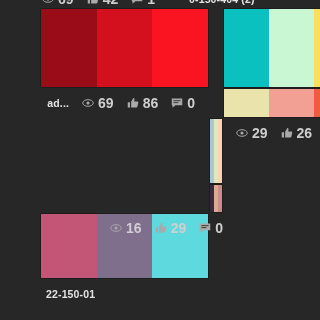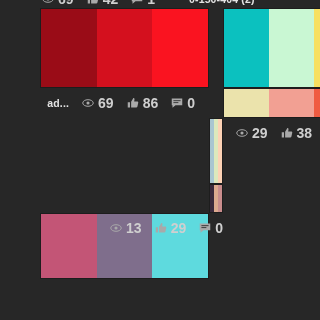--- a/index.html
+++ b/index.html
@@ -220,21 +220,21 @@
         </span>
         <span class="stat-num">29</span>
       </span>
       <span class="stat">
         <span class="stat-ico">
           <svg width="12" height="12" viewBox="0 0 16 16">
               <rect x="1" y="7" width="3" height="7" fill="currentColor"></rect>
               <path d="M5.5 14V6.3l3-5.1c1.1 0 1.7.8 1.5 1.9L9.6 6h4.1c.9 0 1.5.8 1.3 1.7l-1.1 5c-.15.8-.8 1.3-1.6 1.3z" fill="currentColor"></path>
             </svg>
         </span>
-        <span class="stat-num">38</span>
+        <span class="stat-num">26</span>
       </span>
       <span class="stat">
         <span class="stat-ico">
           <svg width="12" height="12" viewBox="0 0 16 16">
               <path d="M1 2h14v9H6l-4 3.2V11H1z" fill="currentColor"></path>
               <rect x="3.2" y="4.4" width="9.6" height="1.1" fill="#272727"></rect>
               <rect x="3.2" y="7" width="6.6" height="1.1" fill="#272727"></rect>
             </svg>
         </span>
         <span class="stat-num">0</span>
@@ -262,21 +262,21 @@
   <div class="card-meta">
     <div class="meta-left">
       <span class="title-text"></span>
       <span class="stat">
         <span class="stat-ico">
           <svg width="12" height="12" viewBox="0 0 16 16">
               <ellipse cx="8" cy="8" rx="7" ry="4.4" fill="none" stroke="currentColor" stroke-width="1.3"></ellipse>
               <circle cx="8" cy="8" r="2.1" fill="currentColor"></circle>
             </svg>
         </span>
-        <span class="stat-num">13</span>
+        <span class="stat-num">16</span>
       </span>
       <span class="stat">
         <span class="stat-ico">
           <svg width="12" height="12" viewBox="0 0 16 16">
               <rect x="1" y="7" width="3" height="7" fill="currentColor"></rect>
               <path d="M5.5 14V6.3l3-5.1c1.1 0 1.7.8 1.5 1.9L9.6 6h4.1c.9 0 1.5.8 1.3 1.7l-1.1 5c-.15.8-.8 1.3-1.6 1.3z" fill="currentColor"></path>
             </svg>
         </span>
         <span class="stat-num">29</span>
       </span>
@@ -286,20 +286,25 @@
               <path d="M1 2h14v9H6l-4 3.2V11H1z" fill="currentColor"></path>
               <rect x="3.2" y="4.4" width="9.6" height="1.1" fill="#272727"></rect>
               <rect x="3.2" y="7" width="6.6" height="1.1" fill="#272727"></rect>
             </svg>
         </span>
         <span class="stat-num">0</span>
       </span>
     </div>
   </div>
   <div class="gutter"></div>
+  <div class="card-meta">
+    <div class="meta-right">
+      <span class="title-text">22-150-01</span>
+    </div>
+  </div>
 
   <div></div>
   <div class="gutter"></div>
   <div></div>
 </div>
 
 <div class="clipped-row">
   <div class="clipped-inner">
     <div class="clip-left">
       <span class="stat">

